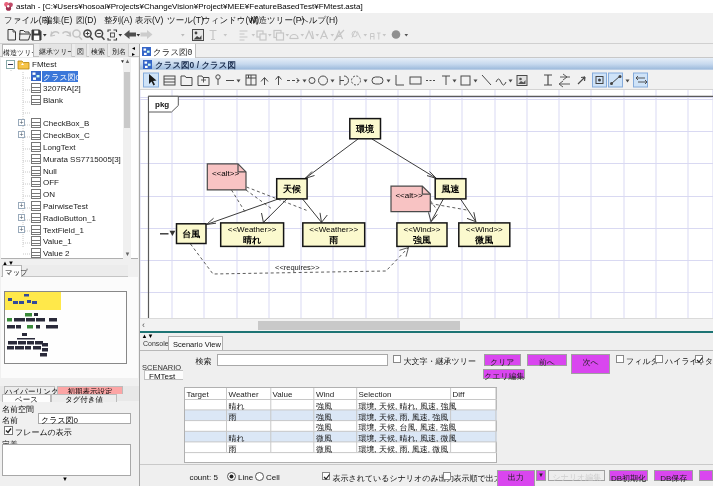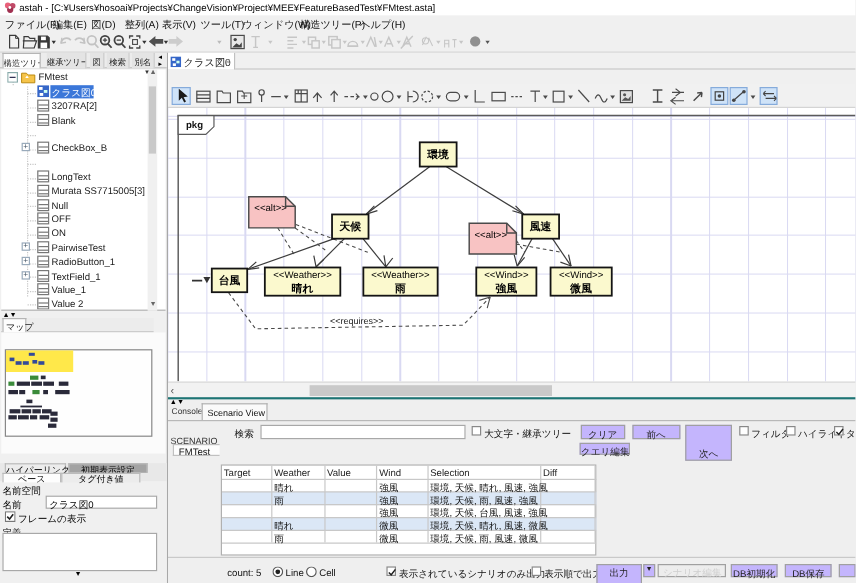--- a/index.html
+++ b/index.html
@@ -33,21 +33,21 @@
   .dtoolbar { position:absolute; left:0; top:26px; width:573px; height:20px; background:#f1f1f1; border-bottom:1px solid #d4d4d4; }
   .canvas { position:absolute; left:0; top:46px; width:573px; height:228px; background:#fff;
     background-image:
       repeating-linear-gradient(to right, #d9d9f2 0, #d9d9f2 1px, transparent 1px, transparent 32.25px),
       repeating-linear-gradient(to bottom, #d9d9f2 0, #d9d9f2 1px, transparent 1px, transparent 32.25px);
     background-position: -0.5px 9px; }
   .hscroll { position:absolute; left:0; top:274px; width:573px; height:13px; background:#f2f2f2; border-top:1px solid #dadada; }
   .hthumb { position:absolute; left:118px; top:2px; width:202px; height:9px; background:#c9c9c9; }
   .tealline { position:absolute; left:0; top:287px; width:573px; height:2px; background:#1d7474; }
   .bottom { position:absolute; left:0; top:289px; width:573px; height:153px; background:#efefef; font-size:8px; color:#111; }
-  .btn { position:absolute; background:#c4b5fd; border:1px solid #a0a0a0; font-size:8px; color:#222; text-align:center; }
+  .btn { position:absolute; background:#d946ef; border:1px solid #a0a0a0; font-size:8px; color:#222; text-align:center; }
   .cb { position:absolute; width:8px; height:8px; background:#fff; border:1px solid #888; }
 </style>
 </head>
 <body>
 
 <div class="abs titlebar">
   <svg class="abs" style="left:3px;top:1px" width="11" height="11" viewBox="0 0 11 11">
       <circle cx="3.5" cy="3.5" r="2.4" fill="#e8607a"></circle>
       <circle cx="7.5" cy="3.8" r="2.4" fill="#c04a68"></circle>
       <circle cx="5.5" cy="7.2" r="2.6" fill="#a03050"></circle>
@@ -203,20 +203,28 @@
         <span class="abs" style="left:42px;top:1px">Blank</span>
       </div>
     <div class="trow" style="top:60px">
         <div class="plus" style="top:1px">+</div>
         <div class="clsic" style="top:0">
           <i style="top:2px"></i>
           <i style="top:5px"></i>
         </div>
         <span class="abs" style="left:42px;top:1px">CheckBox_B</span>
       </div>
+    <div class="trow" style="top:72px">
+        <div class="plus" style="top:1px">+</div>
+        <div class="clsic" style="top:0">
+          <i style="top:2px"></i>
+          <i style="top:5px"></i>
+        </div>
+        <span class="abs" style="left:42px;top:1px">CheckBox_C</span>
+      </div>
     <div class="trow" style="top:84px">
         <div class="clsic" style="top:0">
           <i style="top:2px"></i>
           <i style="top:5px"></i>
         </div>
         <span class="abs" style="left:42px;top:1px">LongText</span>
       </div>
     <div class="trow" style="top:96px">
         <div class="clsic" style="top:0">
           <i style="top:2px"></i>
@@ -335,21 +343,21 @@
             <rect x="37" y="51" width="6" height="3.5"></rect>
             <rect x="37" y="56" width="6" height="3.5"></rect>
             <rect x="35" y="61" width="7" height="3.5"></rect>
         </g>
       </svg>
     </div>
   </div>
   <div class="props" id="props">
     <div class="abs" style="left:0;top:0;width:139px;height:15px;background:#e8e8e8"></div>
     <div class="abs" style="left:4px;top:0;width:51px;height:8px;font-size:7.5px;text-align:center;background:#ececec;border:1px solid #bbb;border-bottom:none">ハイパーリンク</div>
-    <div class="abs" style="left:57px;top:0;width:66px;height:8px;font-size:7.5px;text-align:center;background:#a3a3a3;border:1px solid #bbb;border-bottom:none">初期表示設定</div>
+    <div class="abs" style="left:57px;top:0;width:66px;height:8px;font-size:7.5px;text-align:center;background:#fca5a5;border:1px solid #bbb;border-bottom:none">初期表示設定</div>
     <div class="abs" style="left:2px;top:7.5px;width:49px;height:8px;font-size:7.5px;text-align:center;background:#fdfdfd;border:1px solid #bbb;border-bottom:none">ベース</div>
     <div class="abs" style="left:51px;top:7.5px;width:66px;height:8px;font-size:7.5px;text-align:center;background:#ececec;border:1px solid #bbb;border-bottom:none">タグ付き値</div>
     <div class="abs" style="left:2px;top:17px;width:135px;height:83px;background:#f0f0f0"></div>
     <span class="abs" style="left:2px;top:18px">名前空間</span>
     <span class="abs" style="left:2px;top:28.5px">名前</span>
     <div class="pfield" style="left:38px;top:26.5px;width:93px;height:11px;padding:1px 0 0 2px">クラス図0</div>
     <svg class="abs" style="left:4px;top:40px" width="9" height="9">
         <rect x="0.5" y="0.5" width="8" height="8" fill="#fff" stroke="#777"></rect>
         <path d="M2 4.5 L4 6.5 L7 2.5" stroke="#222" stroke-width="1.3" fill="none"></path>
       </svg>
@@ -365,20 +373,29 @@
     <div class="doctab">
       <svg class="abs" style="left:2px;top:2.5px" width="9" height="9">
           <rect width="9" height="9" fill="#3566c8"></rect>
           <rect x="1.5" y="1.5" width="2.6" height="2.2" fill="#fff"></rect>
           <rect x="5" y="3.6" width="2.6" height="2.2" fill="#cfe"></rect>
           <rect x="2" y="5.8" width="2.6" height="2.2" fill="#fff"></rect>
         </svg>
       <span class="abs" style="left:13px;top:2.5px">クラス図0</span>
       <span class="abs" style="left:47.5px;top:2.5px;color:#a0a0a0;font-size:8px">×</span>
     </div>
+  </div>
+  <div class="dheader">
+    <svg class="abs" style="left:3px;top:1.5px" width="9" height="9">
+        <rect width="9" height="9" fill="#3566c8"></rect>
+        <rect x="1.5" y="1.5" width="2.6" height="2.2" fill="#fff"></rect>
+        <rect x="5" y="3.6" width="2.6" height="2.2" fill="#cfe"></rect>
+        <rect x="2" y="5.8" width="2.6" height="2.2" fill="#fff"></rect>
+      </svg>
+    <span class="abs" style="left:15px;top:1.5px;font-weight:bold">クラス図0 / クラス図</span>
   </div>
   <div class="dtoolbar" id="dtoolbar">
   <svg width="573" height="20" viewBox="0 0 573 20">
     <rect x="3.5" y="3" width="15" height="14" fill="#cfe3f8" stroke="#85abdb" stroke-width="1"></rect>
     <path d="M9 4 l0 10 2.5 -2.5 2 4 1.5 -1 -2 -3.5 3.5 -0.5 Z" fill="#1a1a1a"></path>
     <g fill="none" stroke="#4a4a4a" stroke-width="1">
       <rect x="24" y="6" width="11" height="9"></rect>
           <path d="M24 9 h11 M24 12 h11"></path>
       <path d="M41 8 v-2 h4 l1 1.5 h6 v8 h-11 Z"></path>
       <path d="M58 8 v-2 h4 l1 1.5 h6 v8 h-11 Z"></path>
@@ -514,21 +531,21 @@
     <div class="abs" style="left:0;top:16.5px;width:573px;height:1px;background:#b8b8b8"></div>
     <span class="abs" style="left:3px;top:6.5px;color:#333;font-size:7px">Console</span>
     <div class="abs" style="left:28px;top:2.5px;width:55px;height:14px;background:#fafafa;border:1px solid #b0b0b0;border-bottom:none;padding:3.5px 0 0 4px;font-size:7.5px">Scenario View</div>
 
     <span class="abs" style="left:55.5px;top:23px">検索</span>
     <div class="pfield" style="left:77px;top:20.5px;width:171px;height:12px"></div>
     <div class="cb" style="left:253px;top:22px"></div>
       <span class="abs" style="left:263.5px;top:23px">大文字・継承ツリー</span>
     <div class="btn" style="left:344px;top:20.5px;width:36.5px;height:12px;padding-top:2px">クリア</div>
     <div class="btn" style="left:387px;top:20.5px;width:39.5px;height:12px;padding-top:2px">前へ</div>
-    <div class="btn" style="left:431px;top:20.5px;width:39px;height:30px;padding-top:18px">次へ</div>
+    <div class="btn" style="left:431px;top:20.5px;width:39px;height:20px;padding-top:2px">次へ</div>
     <div class="cb" style="left:475.5px;top:22px"></div>
       <span class="abs" style="left:486px;top:23px">フィルタ</span>
     <div class="cb" style="left:514.5px;top:22px"></div>
       <span class="abs" style="left:525px;top:23px">ハイライト</span>
     <div class="cb" style="left:555px;top:22px"><svg width="8" height="8">
           <path d="M1 4 L3 6 L6.5 1.5" stroke="#222" stroke-width="1.2" fill="none"></path>
         </svg></div>
       <span class="abs" style="left:565px;top:23px">タブ</span>
     <div class="btn" style="left:343px;top:35.5px;width:42px;height:10.5px;padding-top:1.5px">クエリ編集</div>
 

